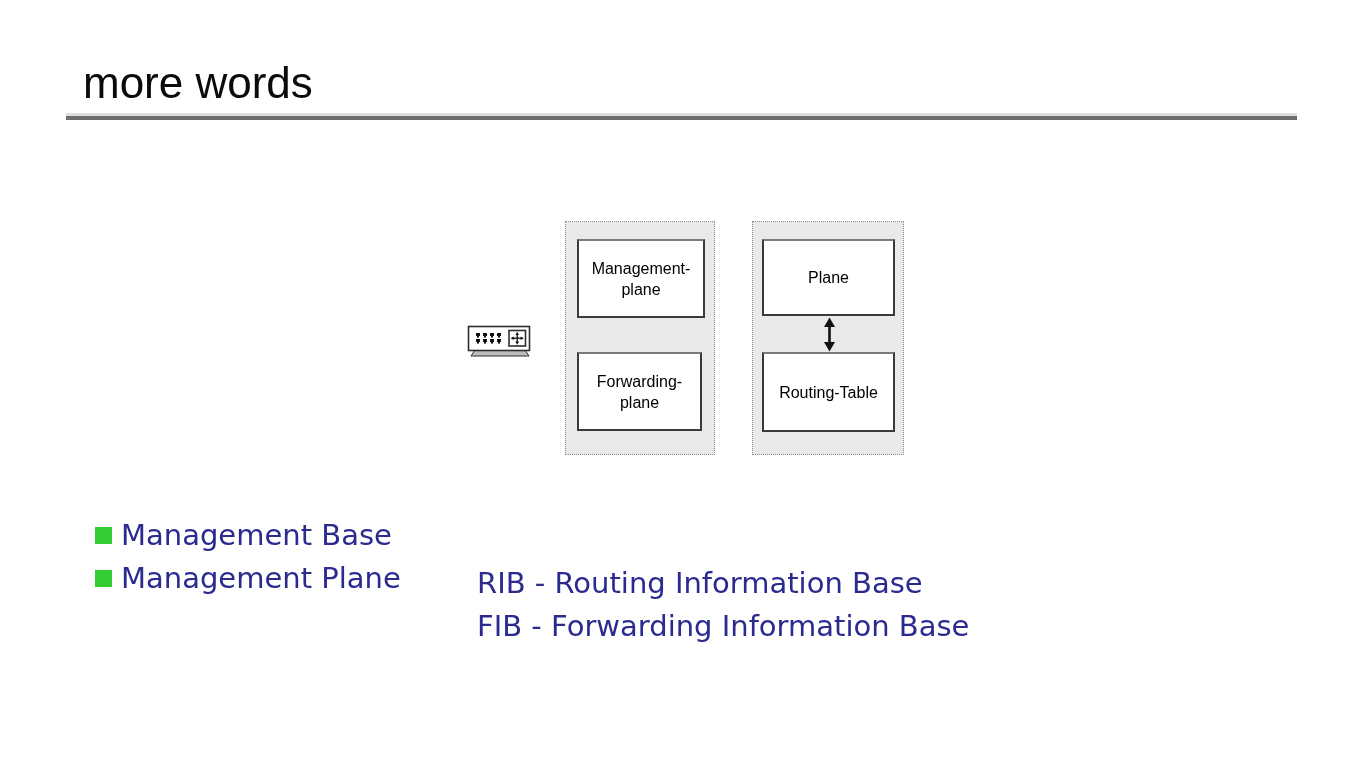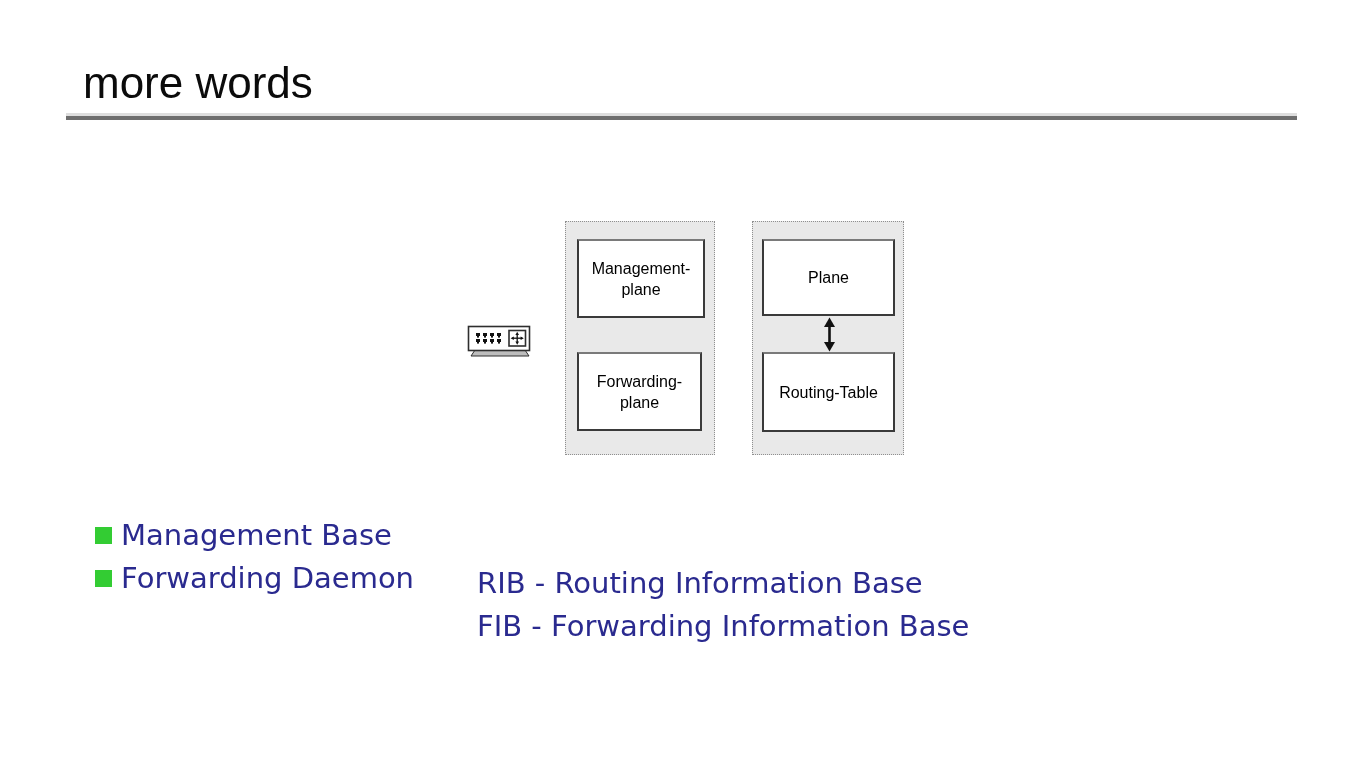--- a/index.html
+++ b/index.html
@@ -131,18 +131,18 @@
   </div>
 
   <div class="legend">
     <div class="legend-row">
       <div class="legend-bullet"></div>
       <div class="legend-term">Management Base</div>
       <div class="legend-def">RIB - Routing Information Base</div>
     </div>
     <div class="legend-row">
       <div class="legend-bullet"></div>
-      <div class="legend-term">Forwarding Daemon</div>
+      <div class="legend-term">Management Plane</div>
       <div class="legend-def">FIB - Forwarding Information Base</div>
     </div>
   </div>
 
 </div>
 
 </body></html>

